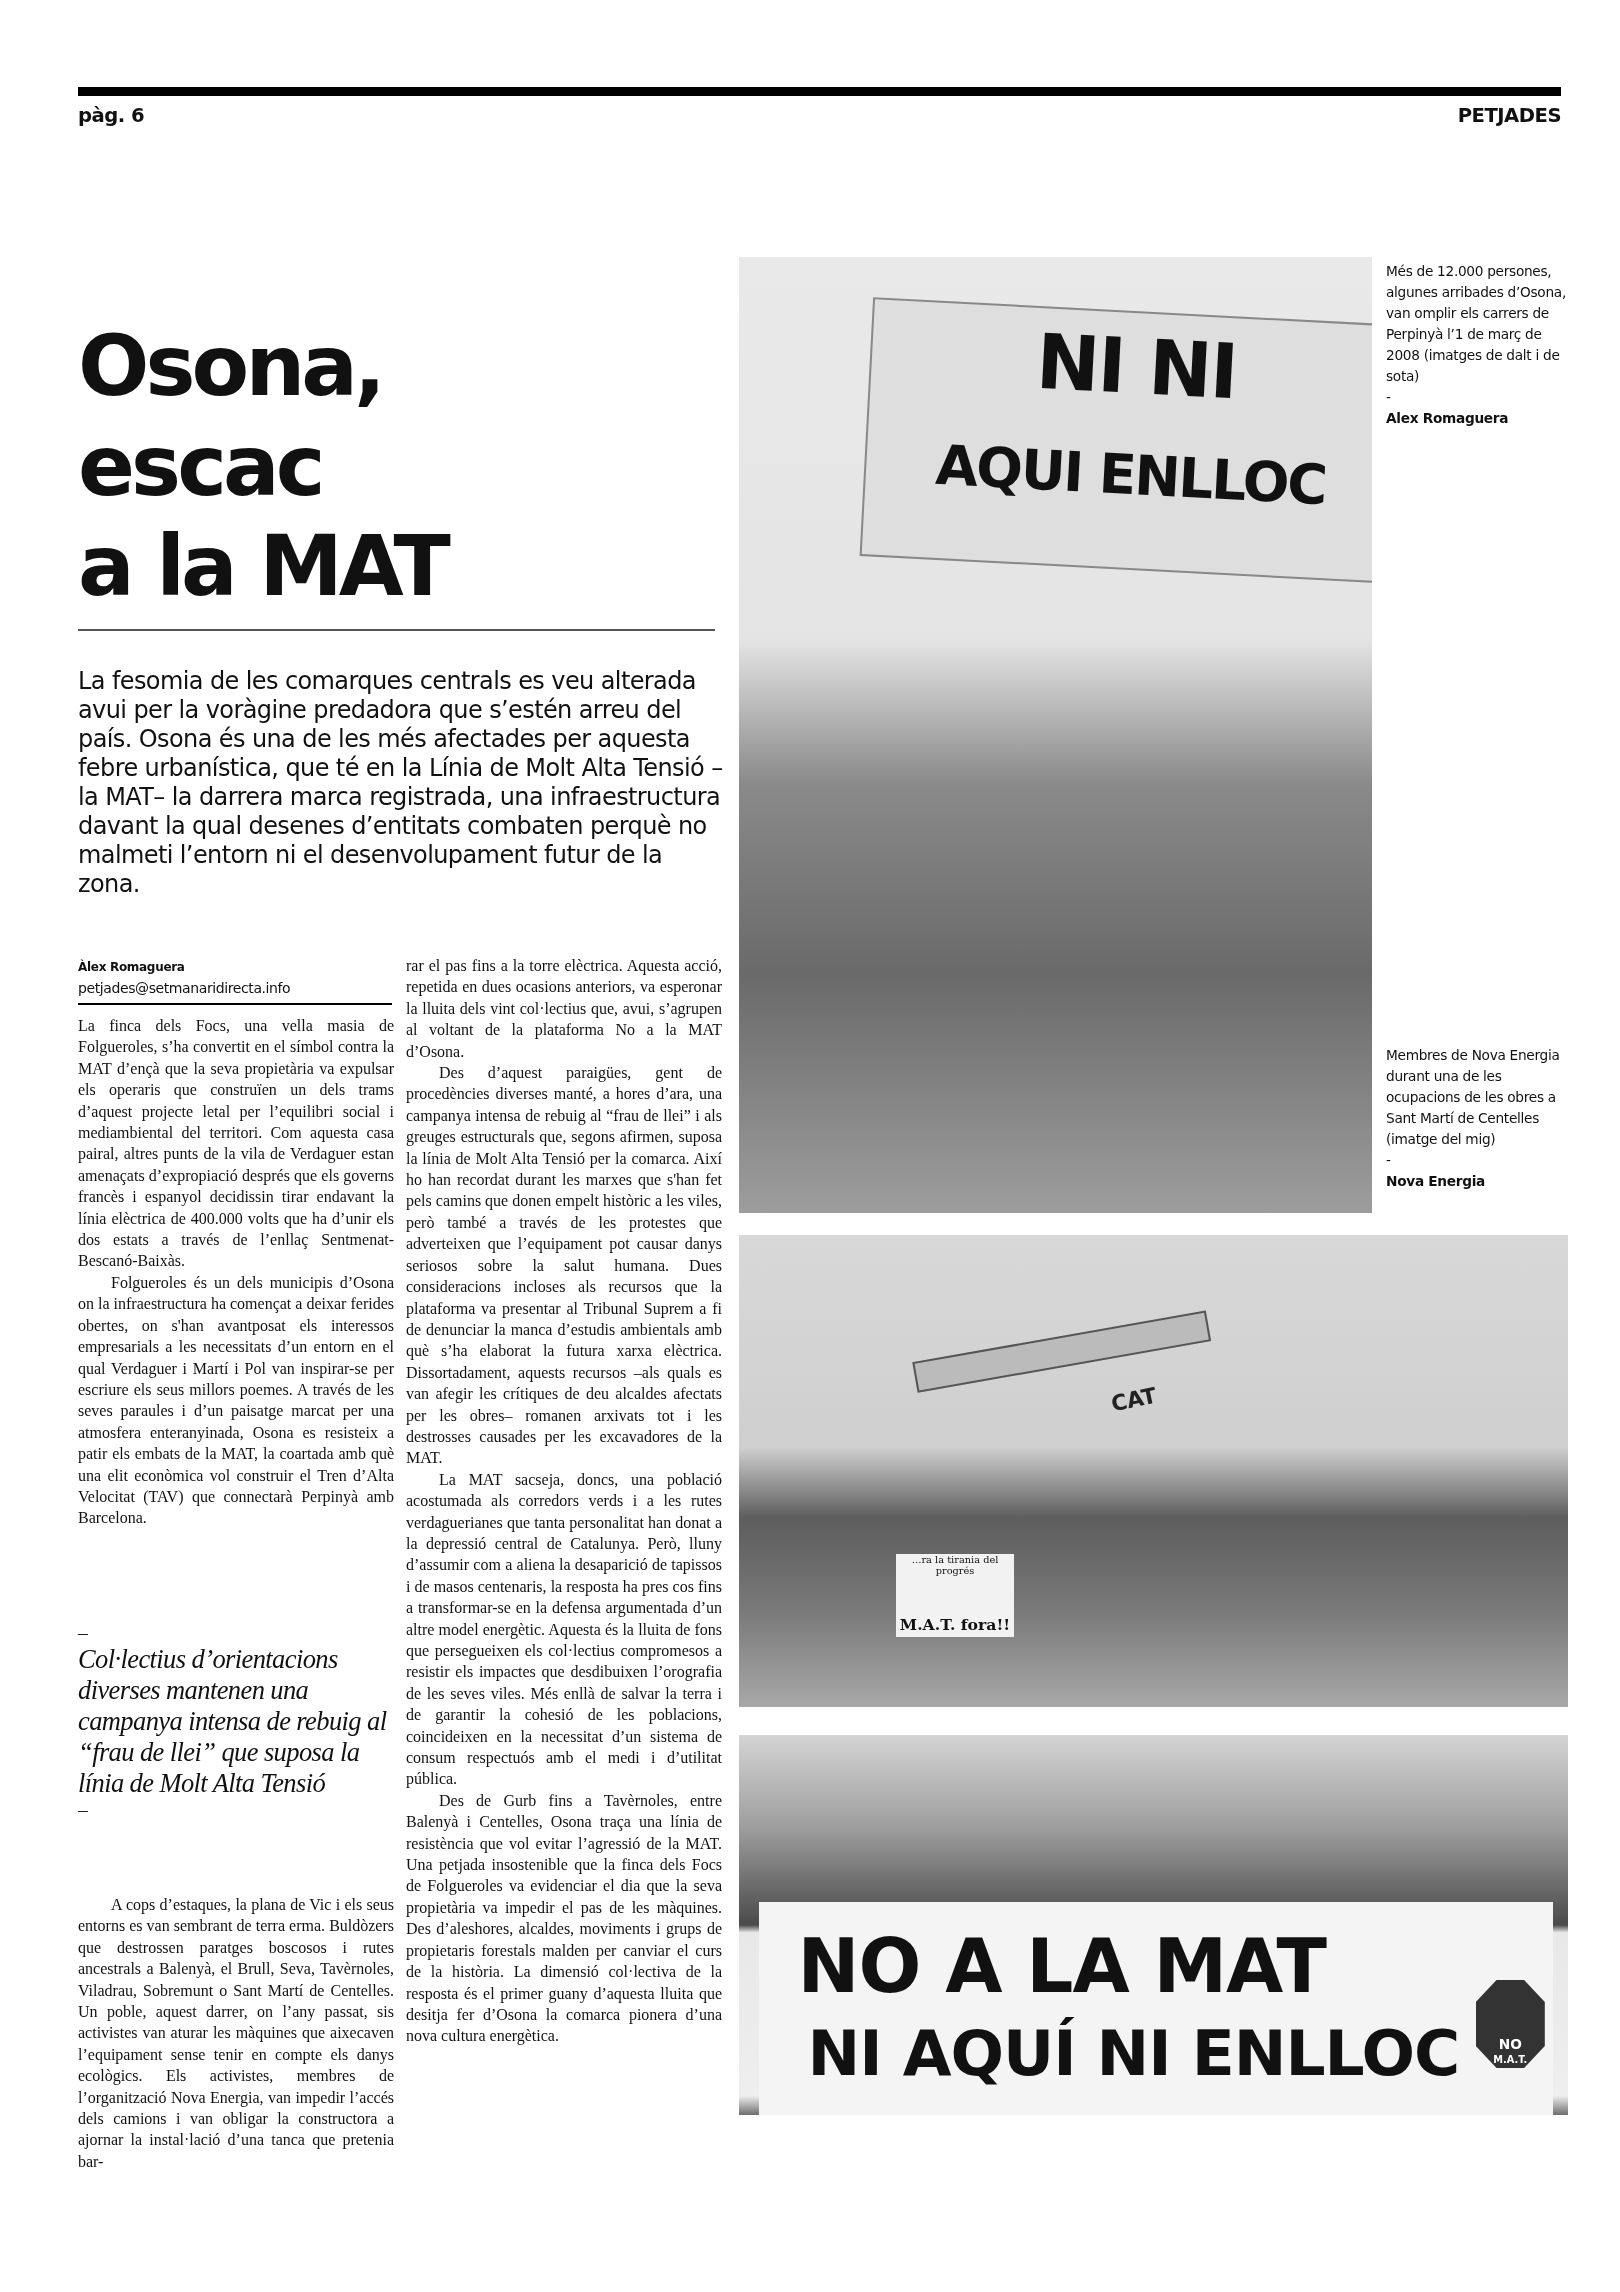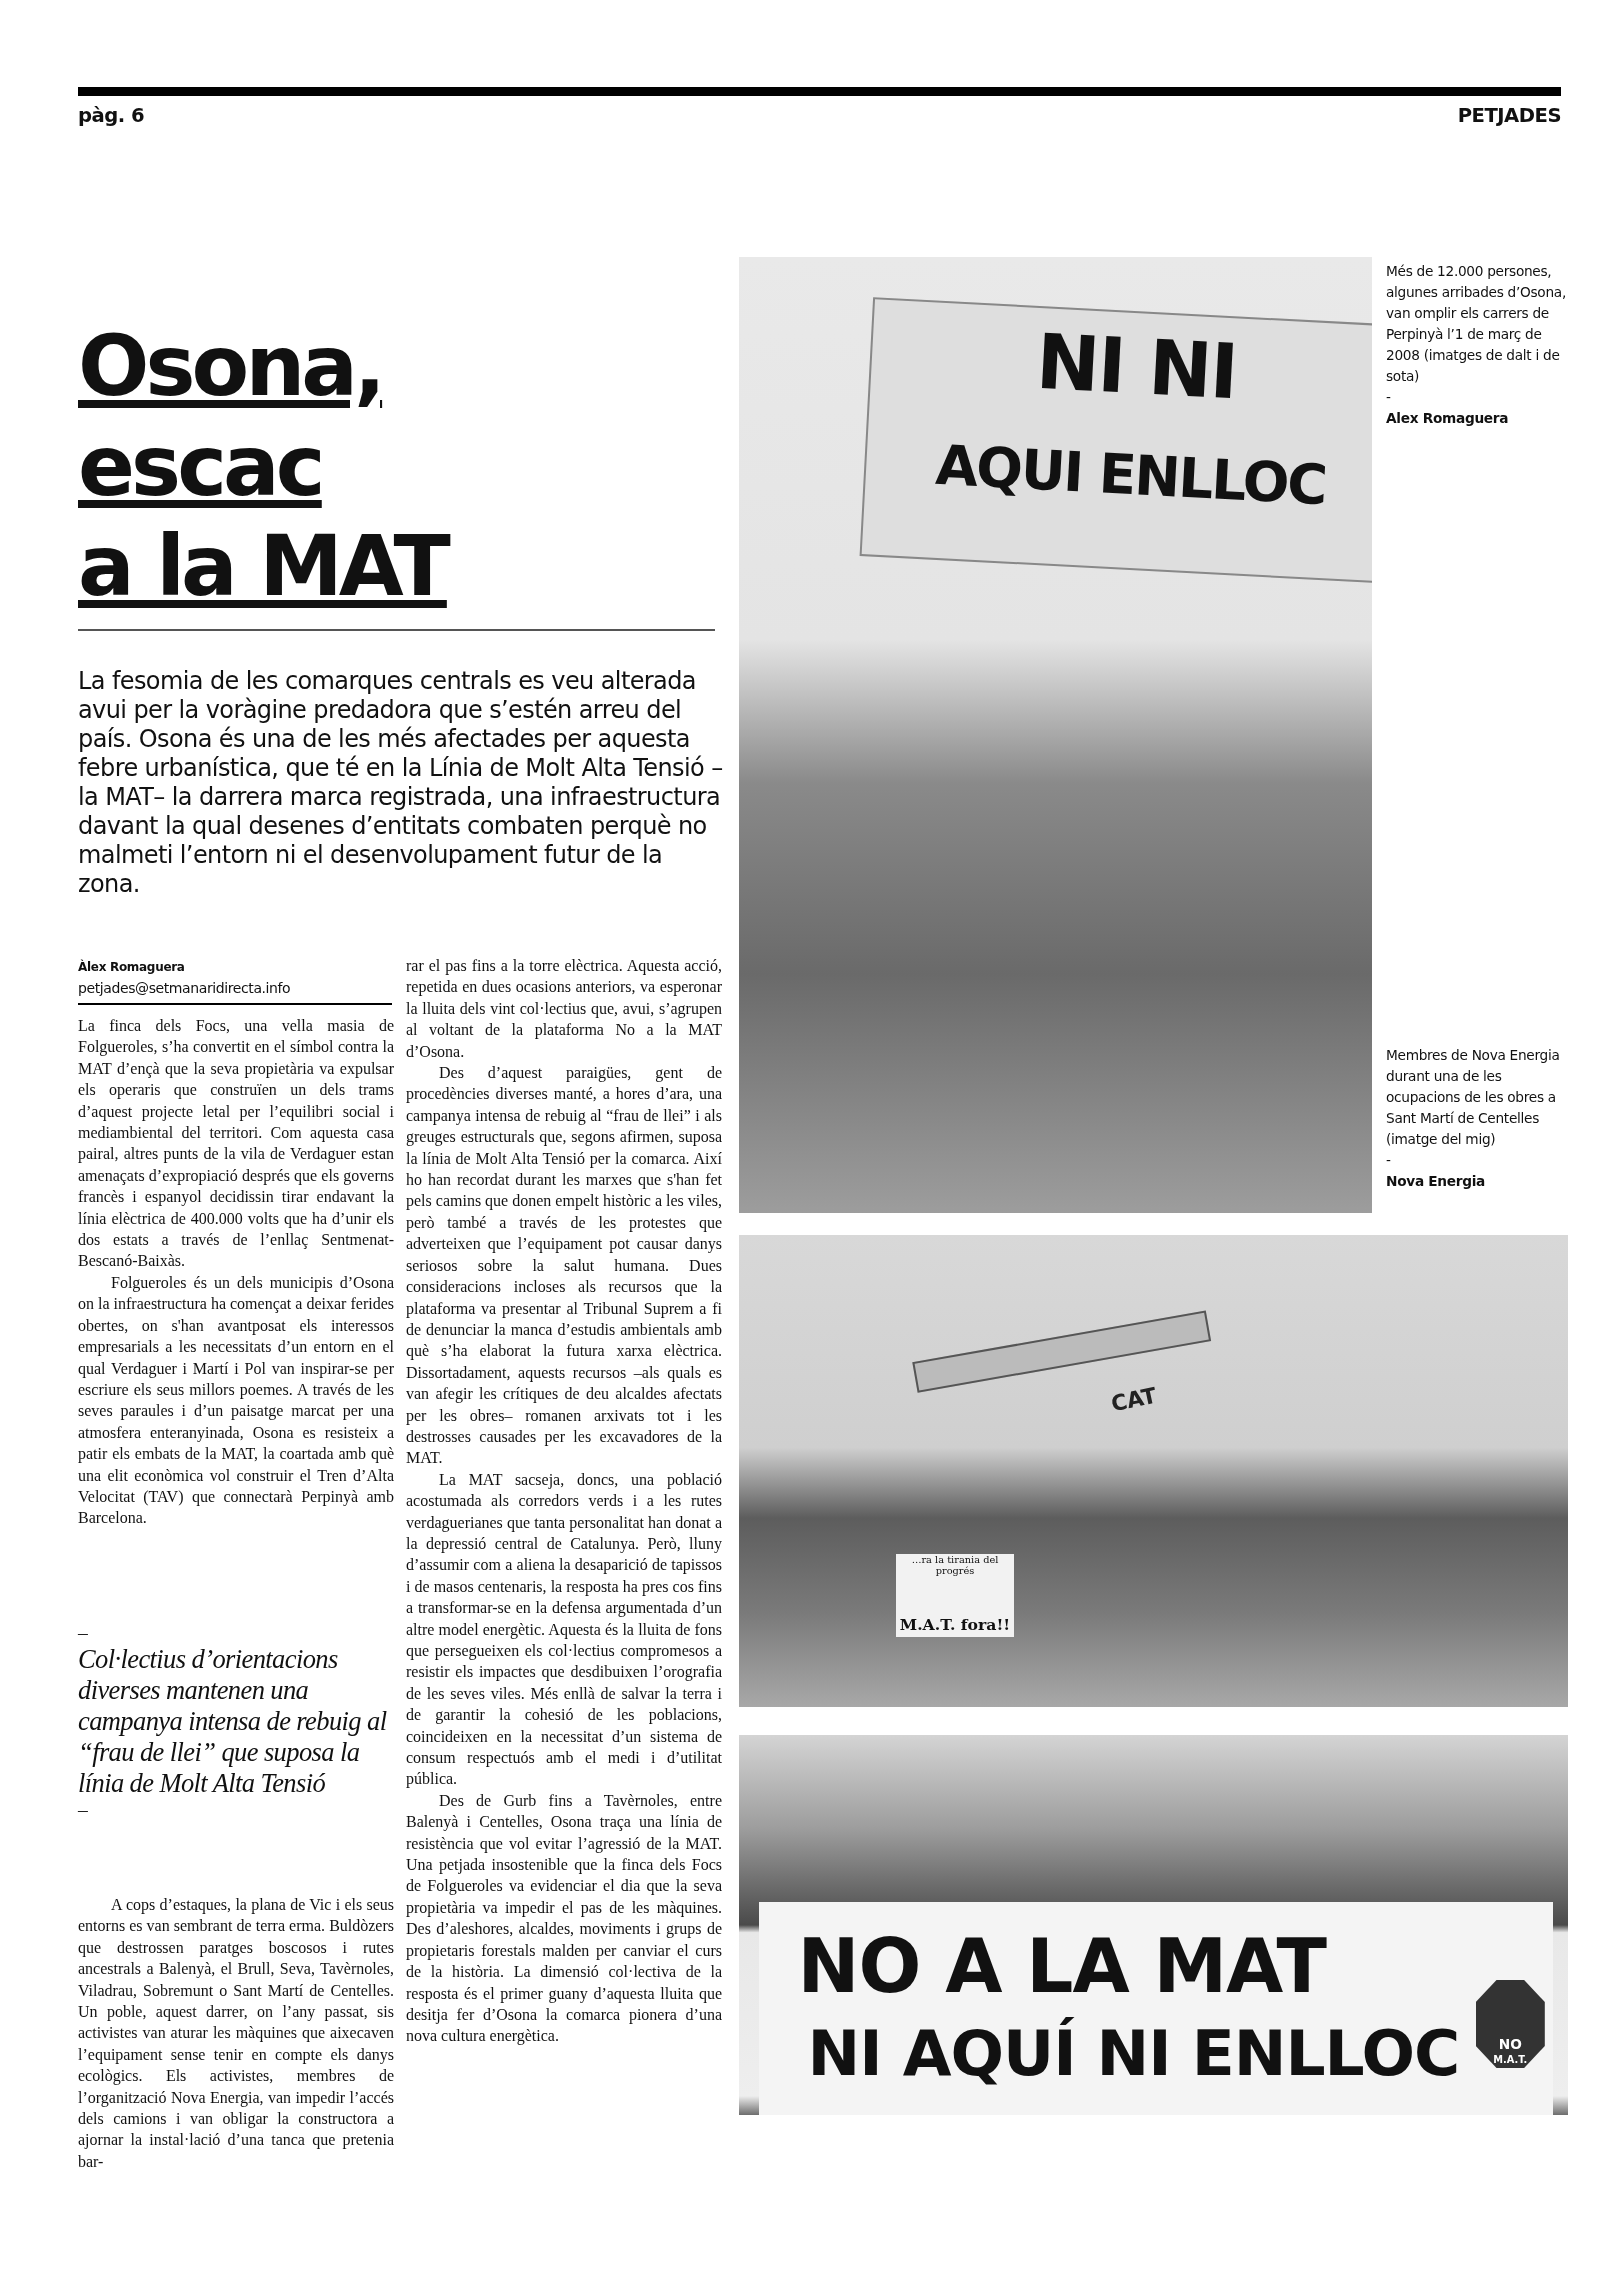--- a/index.html
+++ b/index.html
@@ -1,21 +1,21 @@
 <!DOCTYPE html>
 <html><head>
 <meta charset="utf-8">
 <style>
   html, body { margin:0; padding:0; background:#ffffff; }
   body { width:1620px; height:2293px; position:relative; overflow:hidden; color:#111; }
   .topbar { position:absolute; left:78px; top:87px; width:1483px; height:8.8px; background:#000; }
   .page-num { position:absolute; left:78px; top:104px; font-family:"DejaVu Sans", sans-serif; font-weight:bold; font-size:19.6px; letter-spacing:-0.5px; }
   .section { position:absolute; right:59px; top:104px; font-family:"DejaVu Sans", sans-serif; font-weight:bold; font-size:19.6px; letter-spacing:-0.5px; }
   .headline { position:absolute; left:78px; top:316px; width:647px; font-family:"DejaVu Sans", sans-serif; font-weight:bold; font-size:84px; line-height:100px; letter-spacing:-3.9px; margin:0; }
-  .headline span { display:block;text-decoration:underline; }
+  .headline span { display:block; }
   .head-rule { position:absolute; left:78px; top:629px; width:637px; height:2px; background:#555; }
   .lead { position:absolute; left:78px; top:667px; width:647px; font-family:"DejaVu Sans", sans-serif; font-size:24px; line-height:29px; letter-spacing:-0.6px; margin:0; text-align:left; }
   .byline { position:absolute; left:78px; top:957px; width:314px; }
   .byline .author { font-family:"DejaVu Sans", sans-serif; font-weight:bold; font-size:12px; letter-spacing:-0.3px; line-height:20.6px; }
   .byline .email { font-family:"DejaVu Sans", sans-serif; font-size:14px; letter-spacing:-0.4px; line-height:20.6px; }
   .byline-rule { position:absolute; left:78px; top:1003px; width:314px; height:1.5px; background:#000; }
   .col { position:absolute; font-family:"Liberation Serif", serif; font-size:16px; line-height:21.4px; text-align:justify; hyphens:manual; }
   .col p { margin:0; text-indent:0; }
   .col p.ind { text-indent:33px; }
   .col1a { left:78px; top:1015px; width:316px; }

